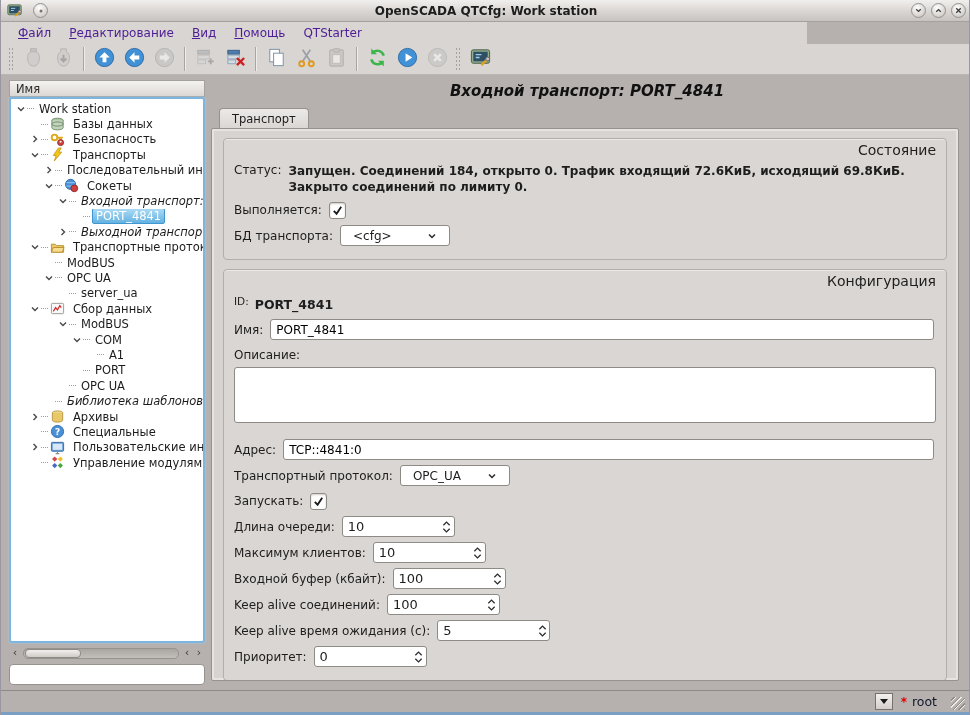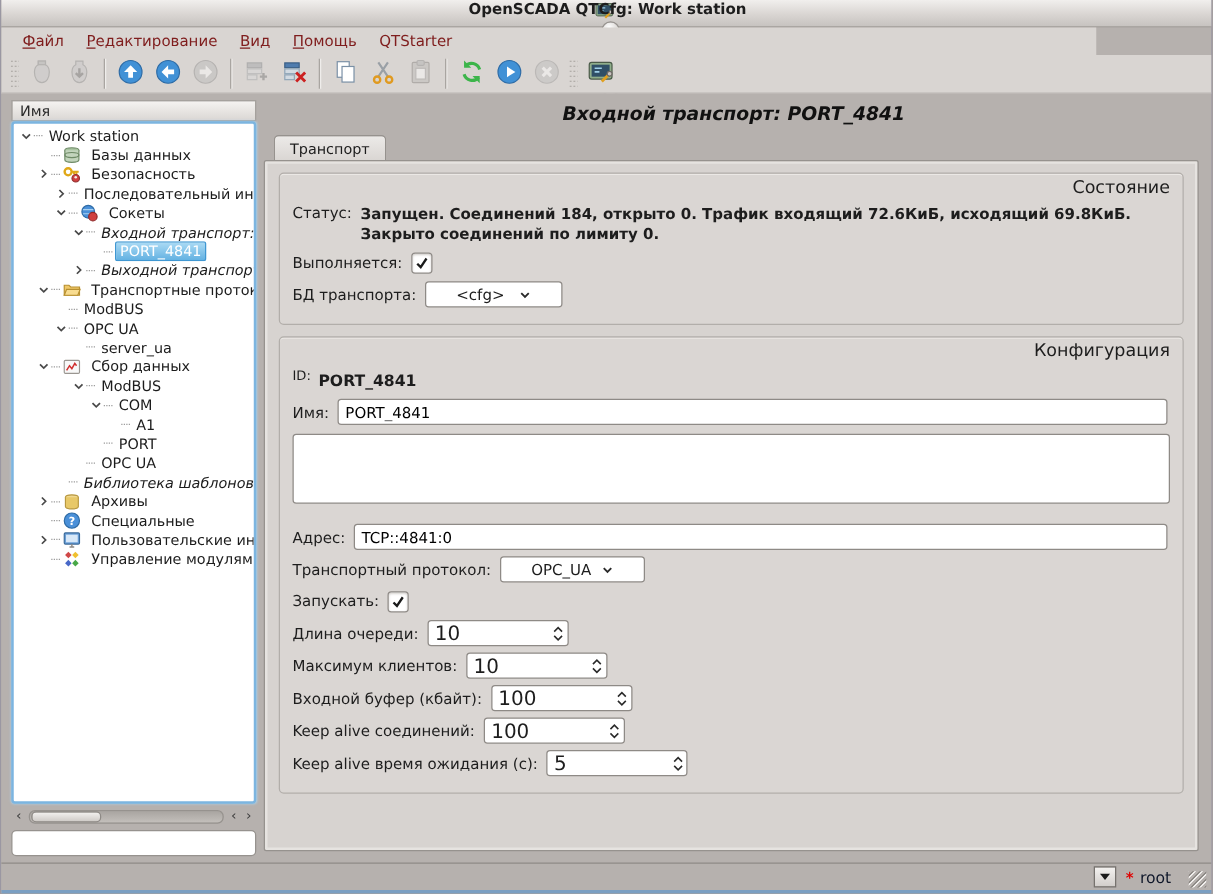--- a/index.html
+++ b/index.html
@@ -3,32 +3,32 @@
 <meta charset="utf-8">
 <style>
   * { margin:0; padding:0; box-sizing:border-box; }
   html,body { background:#8e8a88; font-family:"DejaVu Sans", sans-serif; }
   .win { position:relative; width:970px; height:715px; background:#b6b1ae; overflow:hidden;
          border-left:1px solid #9a97a2; border-right:1px solid #9a97a2; }
 
   
   .titlebar { position:absolute; left:0; top:0; width:970px; height:22px;
     background:linear-gradient(180deg,#f1efed,#d9d5d2 55%,#c7c3c0);
-    border-bottom:1px solid #a5a19d; display:flex; align-items:center; padding:0 5px;flex-direction:column; }
+    border-bottom:1px solid #a5a19d; display:flex; align-items:center; padding:0 5px; }
   .titlebar .app-ic { width:17px; height:17px; margin-right:5px; display:inline-flex; }
   .round-btn { width:15px; height:15px; border-radius:50%; border:1px solid #96928e;
     background:radial-gradient(circle at 40% 30%, #ffffff, #d5d1ce 70%, #bcb8b4);
     display:inline-flex; align-items:center; justify-content:center; margin-left:5px; flex:0 0 auto; }
   .title-text { position:absolute; left:50%; transform:translateX(-50%); font-size:12px;
     font-weight:bold; color:#1d1d1d; white-space:nowrap; }
   .tb-spacer { flex:1; }
 
   
-  .menubar { position:absolute; left:0; top:22px; width:876px; height:22px; background:#d9d5d2;
-    display:flex; align-items:center; padding-left:8px; font-size:12px; color:#7f1d1d; }
+  .menubar { position:absolute; left:0; top:22px; width:806px; height:22px; background:#d9d5d2;
+    display:flex; align-items:center; padding-left:8px; font-size:12px; color:#4c1d95; }
   .menu-item { display:inline-block; padding:2px 9px; cursor:default; }
   .menu-item::first-letter { text-decoration:underline; }
   .menu-item.nounder::first-letter { text-decoration:none; }
 
   
   .toolbar { position:absolute; left:0; top:44px; width:970px; height:31px; background:#d9d5d2;
     border-bottom:1px solid #bab6b2; display:flex; align-items:center; padding-left:4px; }
   .tb-handle { width:7px; height:24px; margin:0 3px;
     background-image:radial-gradient(#a5a19d 26%, transparent 30%); background-size:3px 4px; }
   .tb-sep { width:1px; height:24px; background:#a9a5a1; box-shadow:1px 0 0 #efedeb; margin:0 5px; }
@@ -89,32 +89,32 @@
   .id-lbl { font-size:10.5px; margin-right:6px; align-self:flex-start; padding-top:1px; }
   .id-val { font-weight:bold; font-size:12.5px; }
 
   .checkbox { width:17px; height:17px; background:#fff; border:1px solid #8e8a86; border-radius:3px;
     display:inline-flex; align-items:center; justify-content:center;
     box-shadow:inset 0 1px 2px #d0ccc8; }
   .checkbox svg { visibility:hidden; }
   .checkbox.checked svg { visibility:visible; }
 
   .combo { height:21px; min-width:110px; background:#fff; border:1px solid #8e8a86; border-radius:3px;
-    display:inline-flex; align-items:center; padding:0 24px; font-size:12px; }
+    display:inline-flex; align-items:center; padding:0 12px; font-size:12px; }
   .combo .cv { flex:1; }
   .combo .chev { margin-left:8px; display:inline-flex; }
 
   .text-input { height:21px; background:#fff; border:1px solid #8e8a86; border-radius:3px;
     font:12px "DejaVu Sans",sans-serif; padding:0 5px; }
   .grow { flex:1; margin-right:2px; }
   .descr { width:100%; height:56px; background:#fff; border:1px solid #8e8a86; border-radius:3px;
     resize:none; margin:2px 0 7px 0; font:12px "DejaVu Sans",sans-serif; }
 
   .spin { height:21px; width:113px; background:#fff; border:1px solid #8e8a86; border-radius:3px;
-    display:inline-flex; align-items:center; padding-left:5px; font-size:16px; }
+    display:inline-flex; align-items:center; padding-left:5px; font-size:13px; }
   .spin .sv { flex:1; }
   .spin .arrows { display:flex; flex-direction:column; align-items:center; justify-content:center;
     width:14px; line-height:0; }
 
   
   .statusbar { position:absolute; left:0; top:690px; width:970px; height:22px; background:#b6b1ae;
     border-top:1px solid #8e8a86; display:flex; align-items:center; justify-content:flex-end;
     padding-right:6px; }
   .sb-btn { width:18px; height:17px; background:linear-gradient(180deg,#f3f1ef,#d2cecb);
     border:1px solid #76726e; display:inline-flex; align-items:center; justify-content:center;
@@ -316,20 +316,35 @@
             <svg viewBox="0 0 16 16" width="15" height="15">
               <circle cx="4.8" cy="5.8" r="3" fill="none" stroke="#e0a818" stroke-width="2"></circle>
               <path d="M7.8 5.8h6m-2 0v2.6m-2-2.6v2" stroke="#e0a818" stroke-width="1.7" fill="none"></path>
               <circle cx="11.3" cy="11.3" r="3.2" fill="#d04040" stroke="#903030"></circle>
               <circle cx="11.3" cy="10.4" r="1.1" fill="#f0f0f0"></circle>
             </svg>
           </span>
           <span class="tlabel">Безопасность</span>
         </div>
         <div class="tree-row">
+          <span class="ind" style="width: 18px;"></span>
+          <span class="exp">
+            <svg viewBox="0 0 10 10" width="10" height="10">
+              <path d="M2 3.5l3 3 3-3" fill="none" stroke="#4a4a4a" stroke-width="1.4"></path>
+            </svg>
+          </span>
+          <span class="dash"></span>
+          <span class="ticon">
+            <svg viewBox="0 0 16 16" width="15" height="15">
+              <path d="M9 1L3.5 9h3L4.5 15l8-9.5H9.3L12 1z" fill="#f2c818" stroke="#c09010" stroke-width=".8"></path>
+            </svg>
+          </span>
+          <span class="tlabel">Транспорты</span>
+        </div>
+        <div class="tree-row">
           <span class="ind" style="width: 32px;"></span>
           <span class="exp">
             <svg viewBox="0 0 10 10" width="10" height="10">
               <path d="M3.5 2l3 3-3 3" fill="none" stroke="#4a4a4a" stroke-width="1.4"></path>
             </svg>
           </span>
           <span class="dash"></span>
           <span class="tlabel">Последовательный интерфейс</span>
         </div>
         <div class="tree-row">
@@ -580,20 +595,23 @@
         <div class="groupbox">
           <div class="group-title">Конфигурация</div>
           <div class="row" style="margin-top:2px;">
             <span class="id-lbl">ID:</span>
             <span class="id-val">PORT_4841</span>
           </div>
           <div class="row">
             <span class="lbl">Имя:</span>
             <input class="text-input grow" value="PORT_4841" style="">
           </div>
+          <div class="row" style="margin-bottom:0;">
+            <span class="lbl">Описание:</span>
+          </div>
           <textarea class="descr" style=""></textarea>
           <div class="row">
             <span class="lbl">Адрес:</span>
             <input class="text-input grow" value="TCP::4841:0" style="">
           </div>
           <div class="row">
             <span class="lbl">Транспортный протокол:</span>
             <span class="combo">
               <span class="cv">OPC_UA</span>
               <span class="chev">
@@ -675,20 +693,34 @@
                   <span class="arrows">
                     <svg viewBox="0 0 10 7" width="9" height="7">
                       <path d="M1.5 5.5L5 2l3.5 3.5" fill="none" stroke="#2a2a2a" stroke-width="1.4"></path>
                     </svg>
                     <svg viewBox="0 0 10 7" width="9" height="7">
                       <path d="M1.5 1.5L5 5l3.5-3.5" fill="none" stroke="#2a2a2a" stroke-width="1.4"></path>
                     </svg>
                   </span>
                 </span>
               </div>
+              <div class="row">
+                <span class="lbl">Приоритет:</span>
+                <span class="spin">
+                  <span class="sv">0</span>
+                  <span class="arrows">
+                    <svg viewBox="0 0 10 7" width="9" height="7">
+                      <path d="M1.5 5.5L5 2l3.5 3.5" fill="none" stroke="#2a2a2a" stroke-width="1.4"></path>
+                    </svg>
+                    <svg viewBox="0 0 10 7" width="9" height="7">
+                      <path d="M1.5 1.5L5 5l3.5-3.5" fill="none" stroke="#2a2a2a" stroke-width="1.4"></path>
+                    </svg>
+                  </span>
+                </span>
+              </div>
             </div>
         </div>
 
       </div>
     </div>
   </div>
 
   <div class="statusbar">
     <span class="sb-btn">
         <span class="caret"></span>

